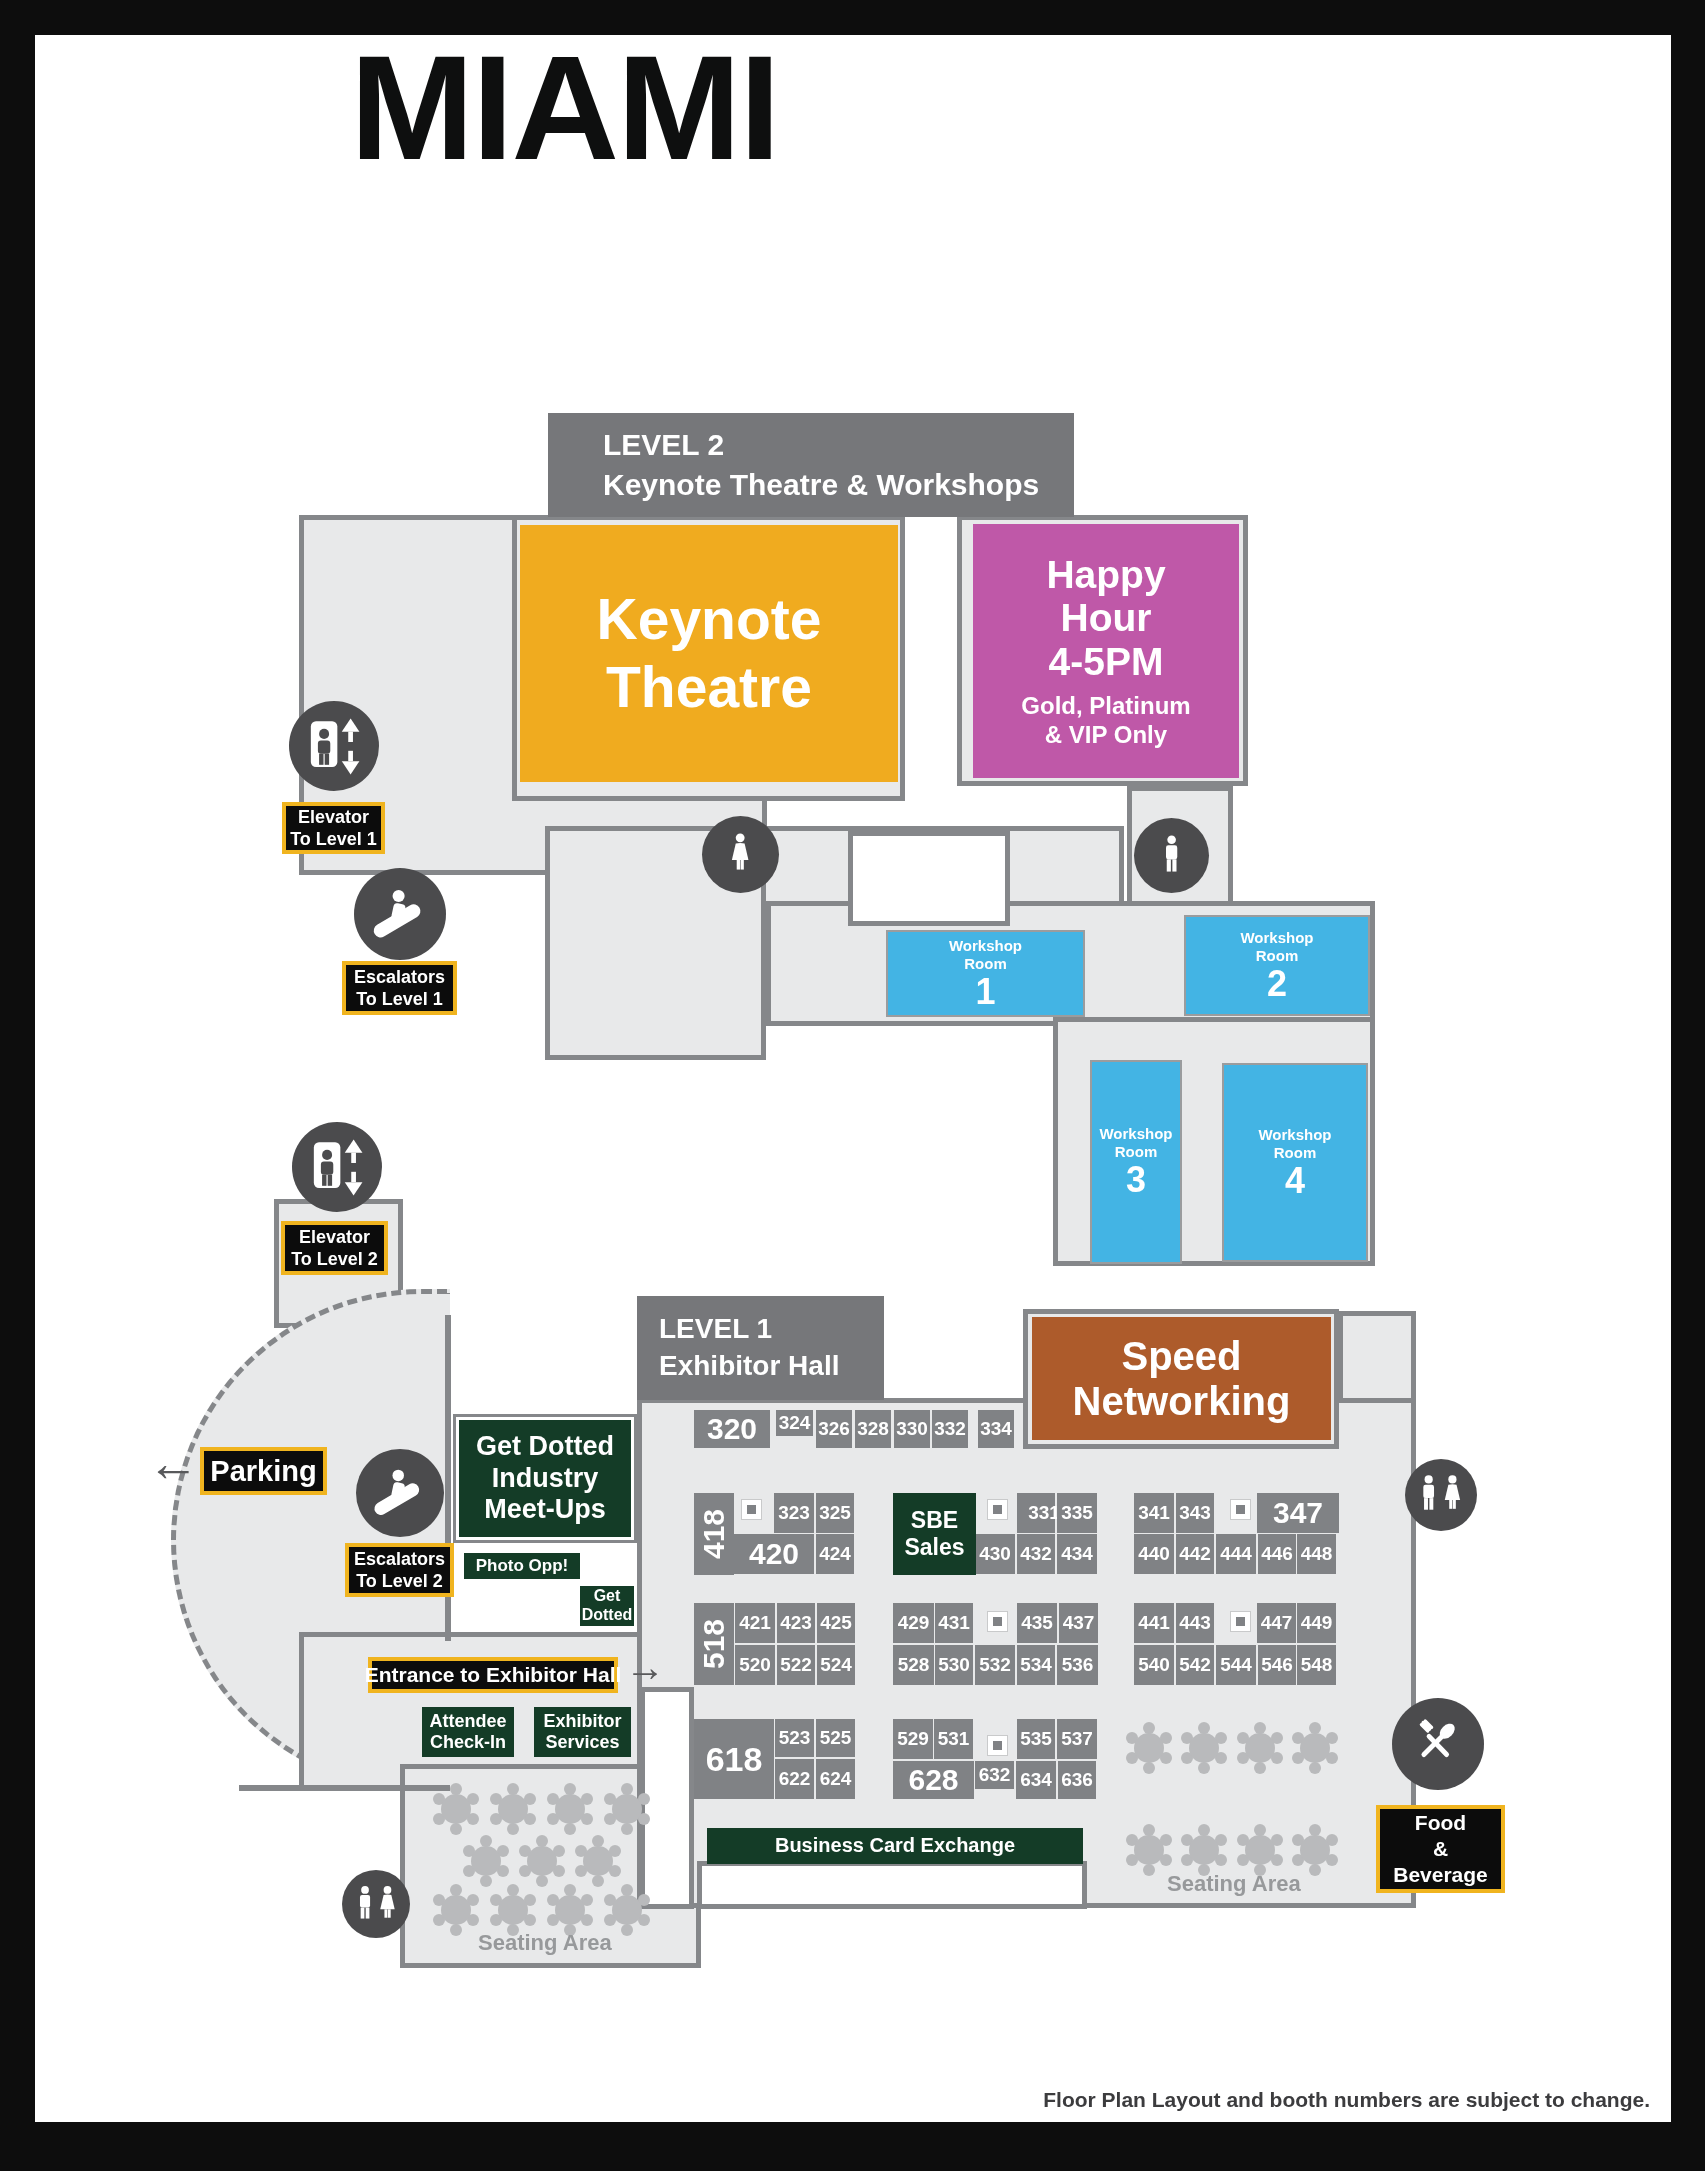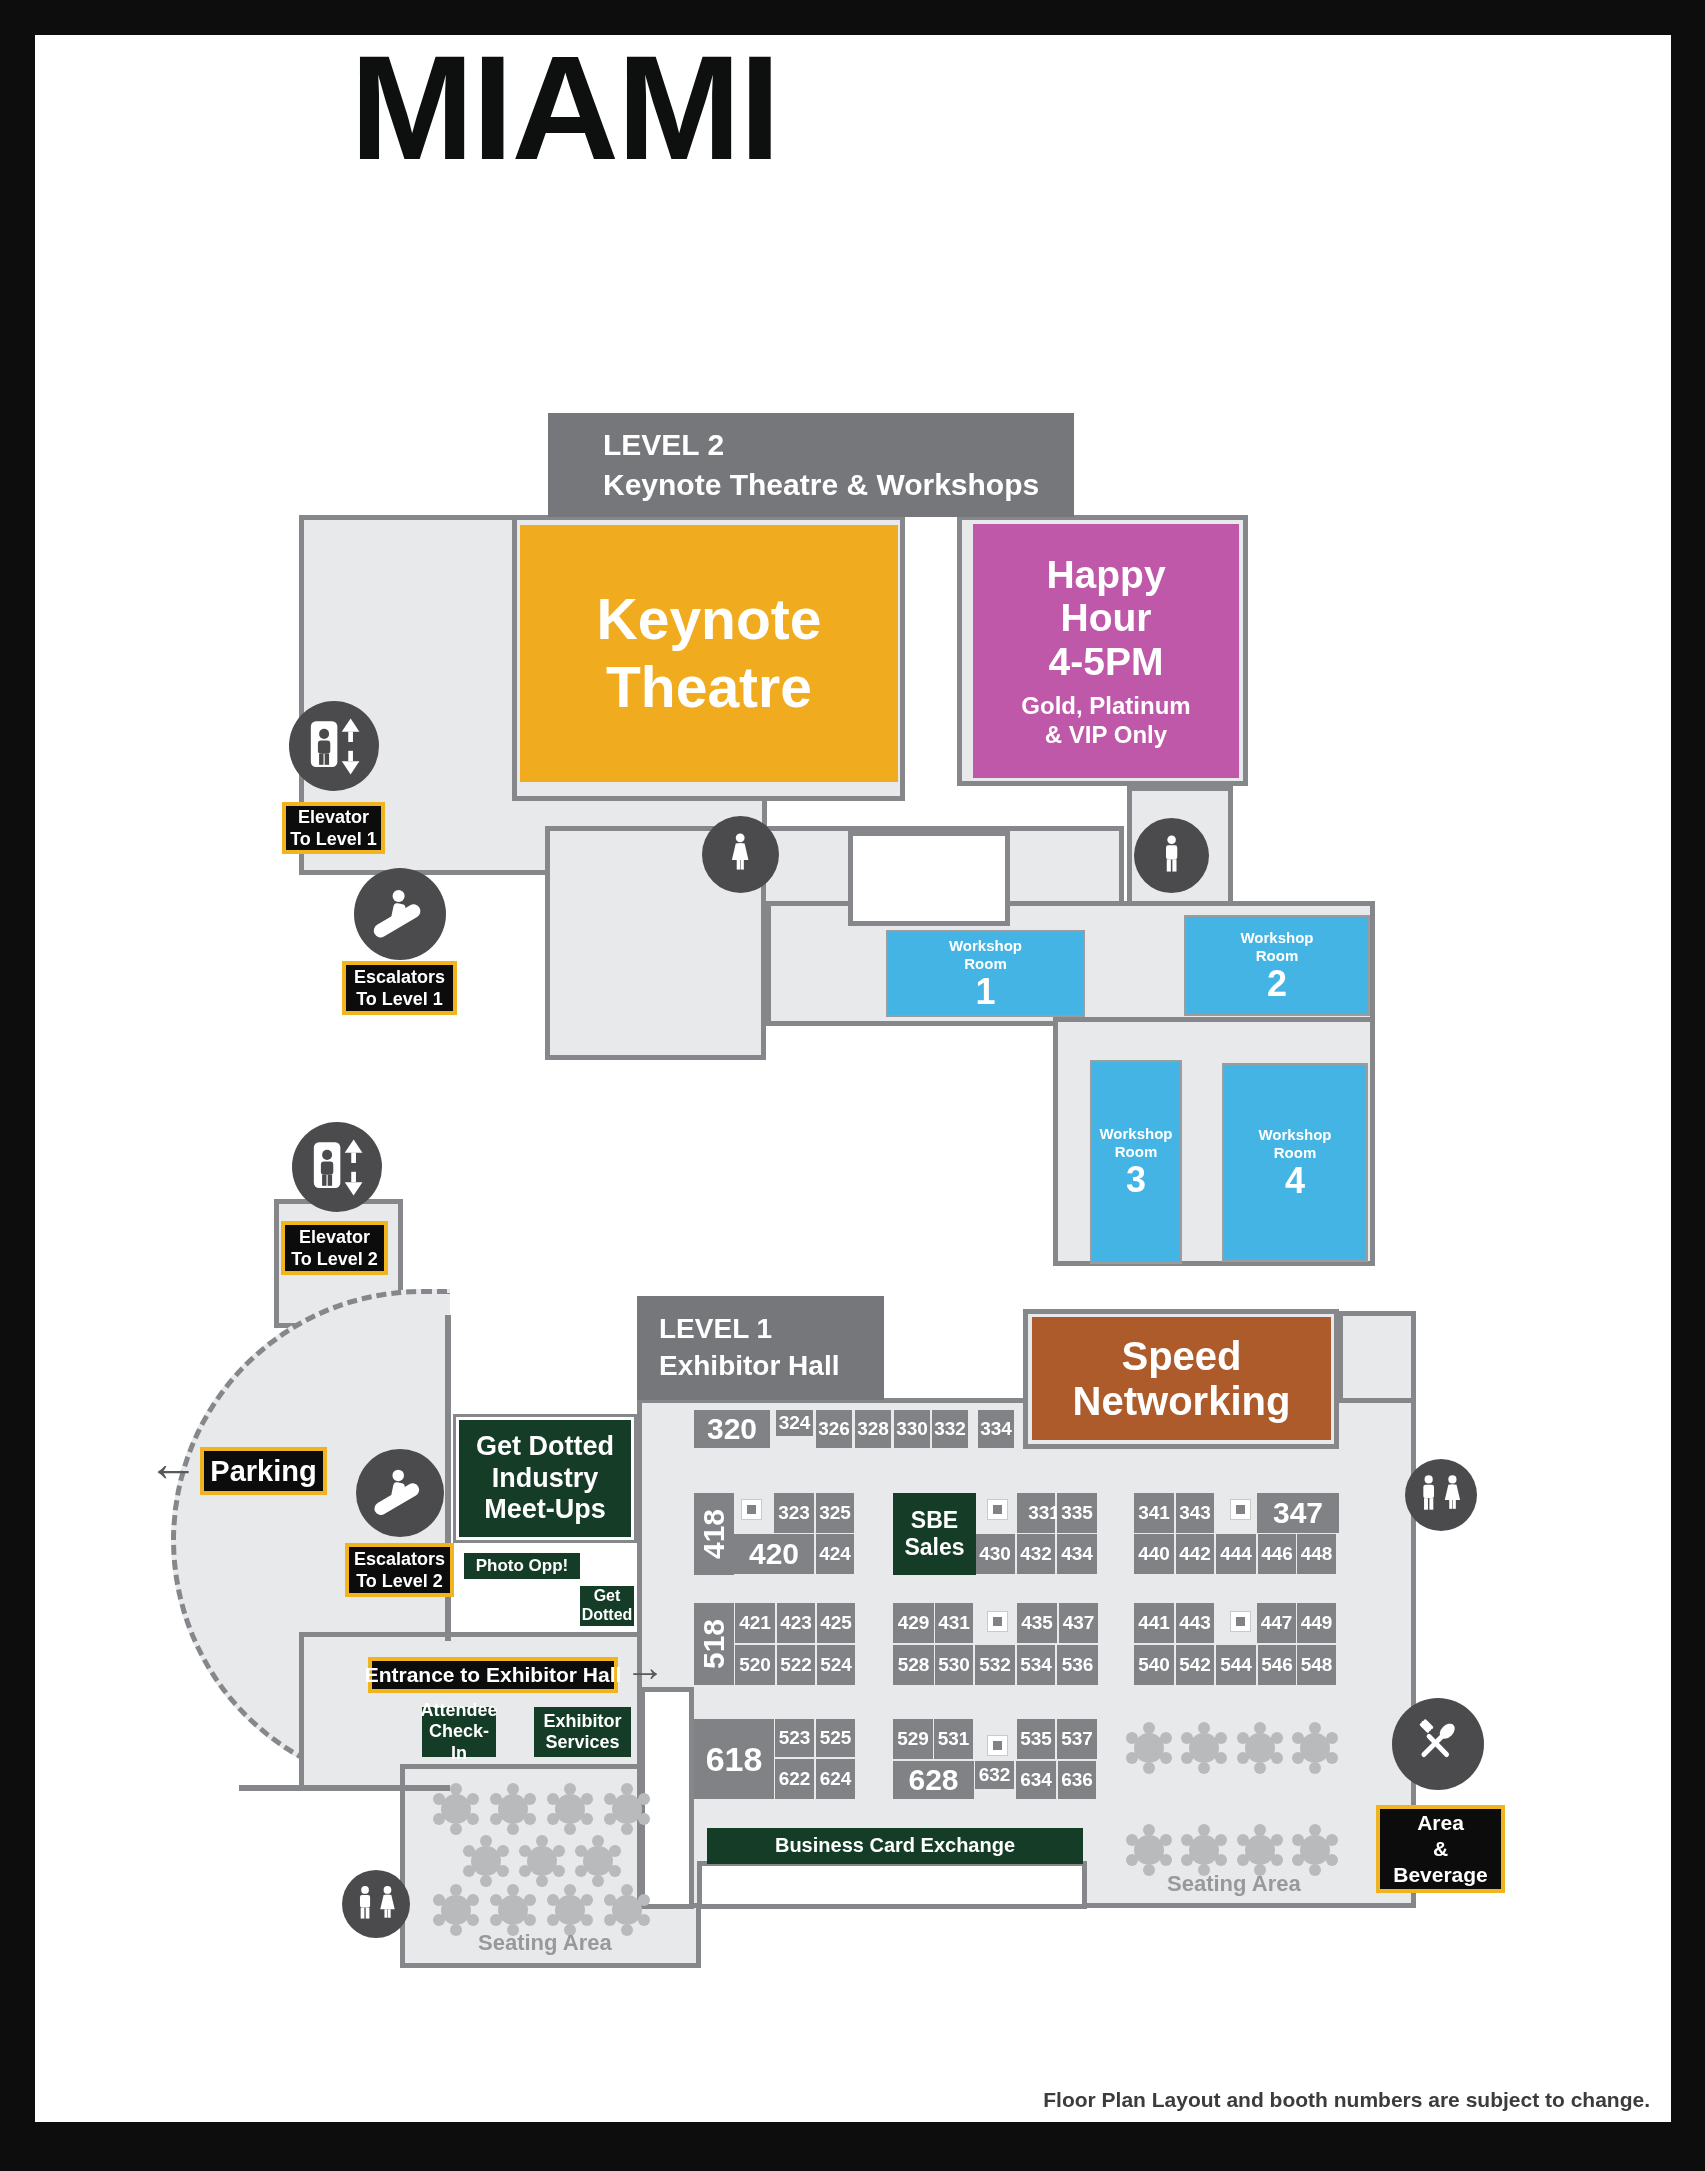--- a/index.html
+++ b/index.html
@@ -186,21 +186,21 @@
       <div>Industry</div>
       <div>Meet-Ups</div>
     </div>
     <div class="glabel" style="left: 464px; top: 1553px; width: 116px; height: 26px; font-size: 17px;">
       <div>Photo Opp!</div>
     </div>
     <div class="glabel" style="left: 580px; top: 1586px; width: 54px; height: 40px; font-size: 16px;">
       <div>Get</div>
       <div>Dotted</div>
     </div>
-    <div class="glabel" style="left: 422px; top: 1707px; width: 74px; height: 50px; font-size: 18px;">
+    <div class="glabel" style="left: 422px; top: 1707px; width: 92px; height: 50px; font-size: 18px;">
       <div>Attendee</div>
       <div>Check-In</div>
     </div>
     <div class="glabel" style="left: 534px; top: 1707px; width: 97px; height: 50px; font-size: 18px;">
       <div>Exhibitor</div>
       <div>Services</div>
     </div>
     <div class="glabel" style="left: 707px; top: 1828px; width: 376px; height: 36px; font-size: 20px;">
       <div>Business Card Exchange</div>
     </div>
@@ -224,21 +224,21 @@
       <div>Escalators</div>
       <div>To Level 2</div>
     </div>
     <div class="klabel" style="left: 200px; top: 1447px; width: 127px; height: 48px; font-size: 29px;">
       <div>Parking</div>
     </div>
     <div class="klabel" style="left: 368px; top: 1657px; width: 250px; height: 36px; font-size: 21px;">
       <div>Entrance to Exhibitor Hall</div>
     </div>
     <div class="klabel" style="left: 1376px; top: 1805px; width: 129px; height: 88px; font-size: 21px;">
-      <div>Area</div>
+      <div>Food</div>
       <div>&amp;</div>
       <div>Beverage</div>
     </div>
     <div class="arrow" style="left: 147px; top: 1437px; font-size: 52px;">←</div>
     <div class="arrow" style="left: 625px; top: 1647px; font-size: 40px;">→</div>
     <div class="circle-icon" style="left: 289px; top: 701px; width: 90px; height: 90px;">
       <svg viewBox="0 0 44 44" width="72%" height="72%">
         <rect x="6" y="5" width="18" height="31" rx="3.5" fill="#fff"></rect>
         <circle cx="15" cy="13.5" r="3.4" fill="#4b4b4d"></circle>
         <rect x="10.8" y="18" width="8.4" height="9" rx="2" fill="#4b4b4d"></rect>

